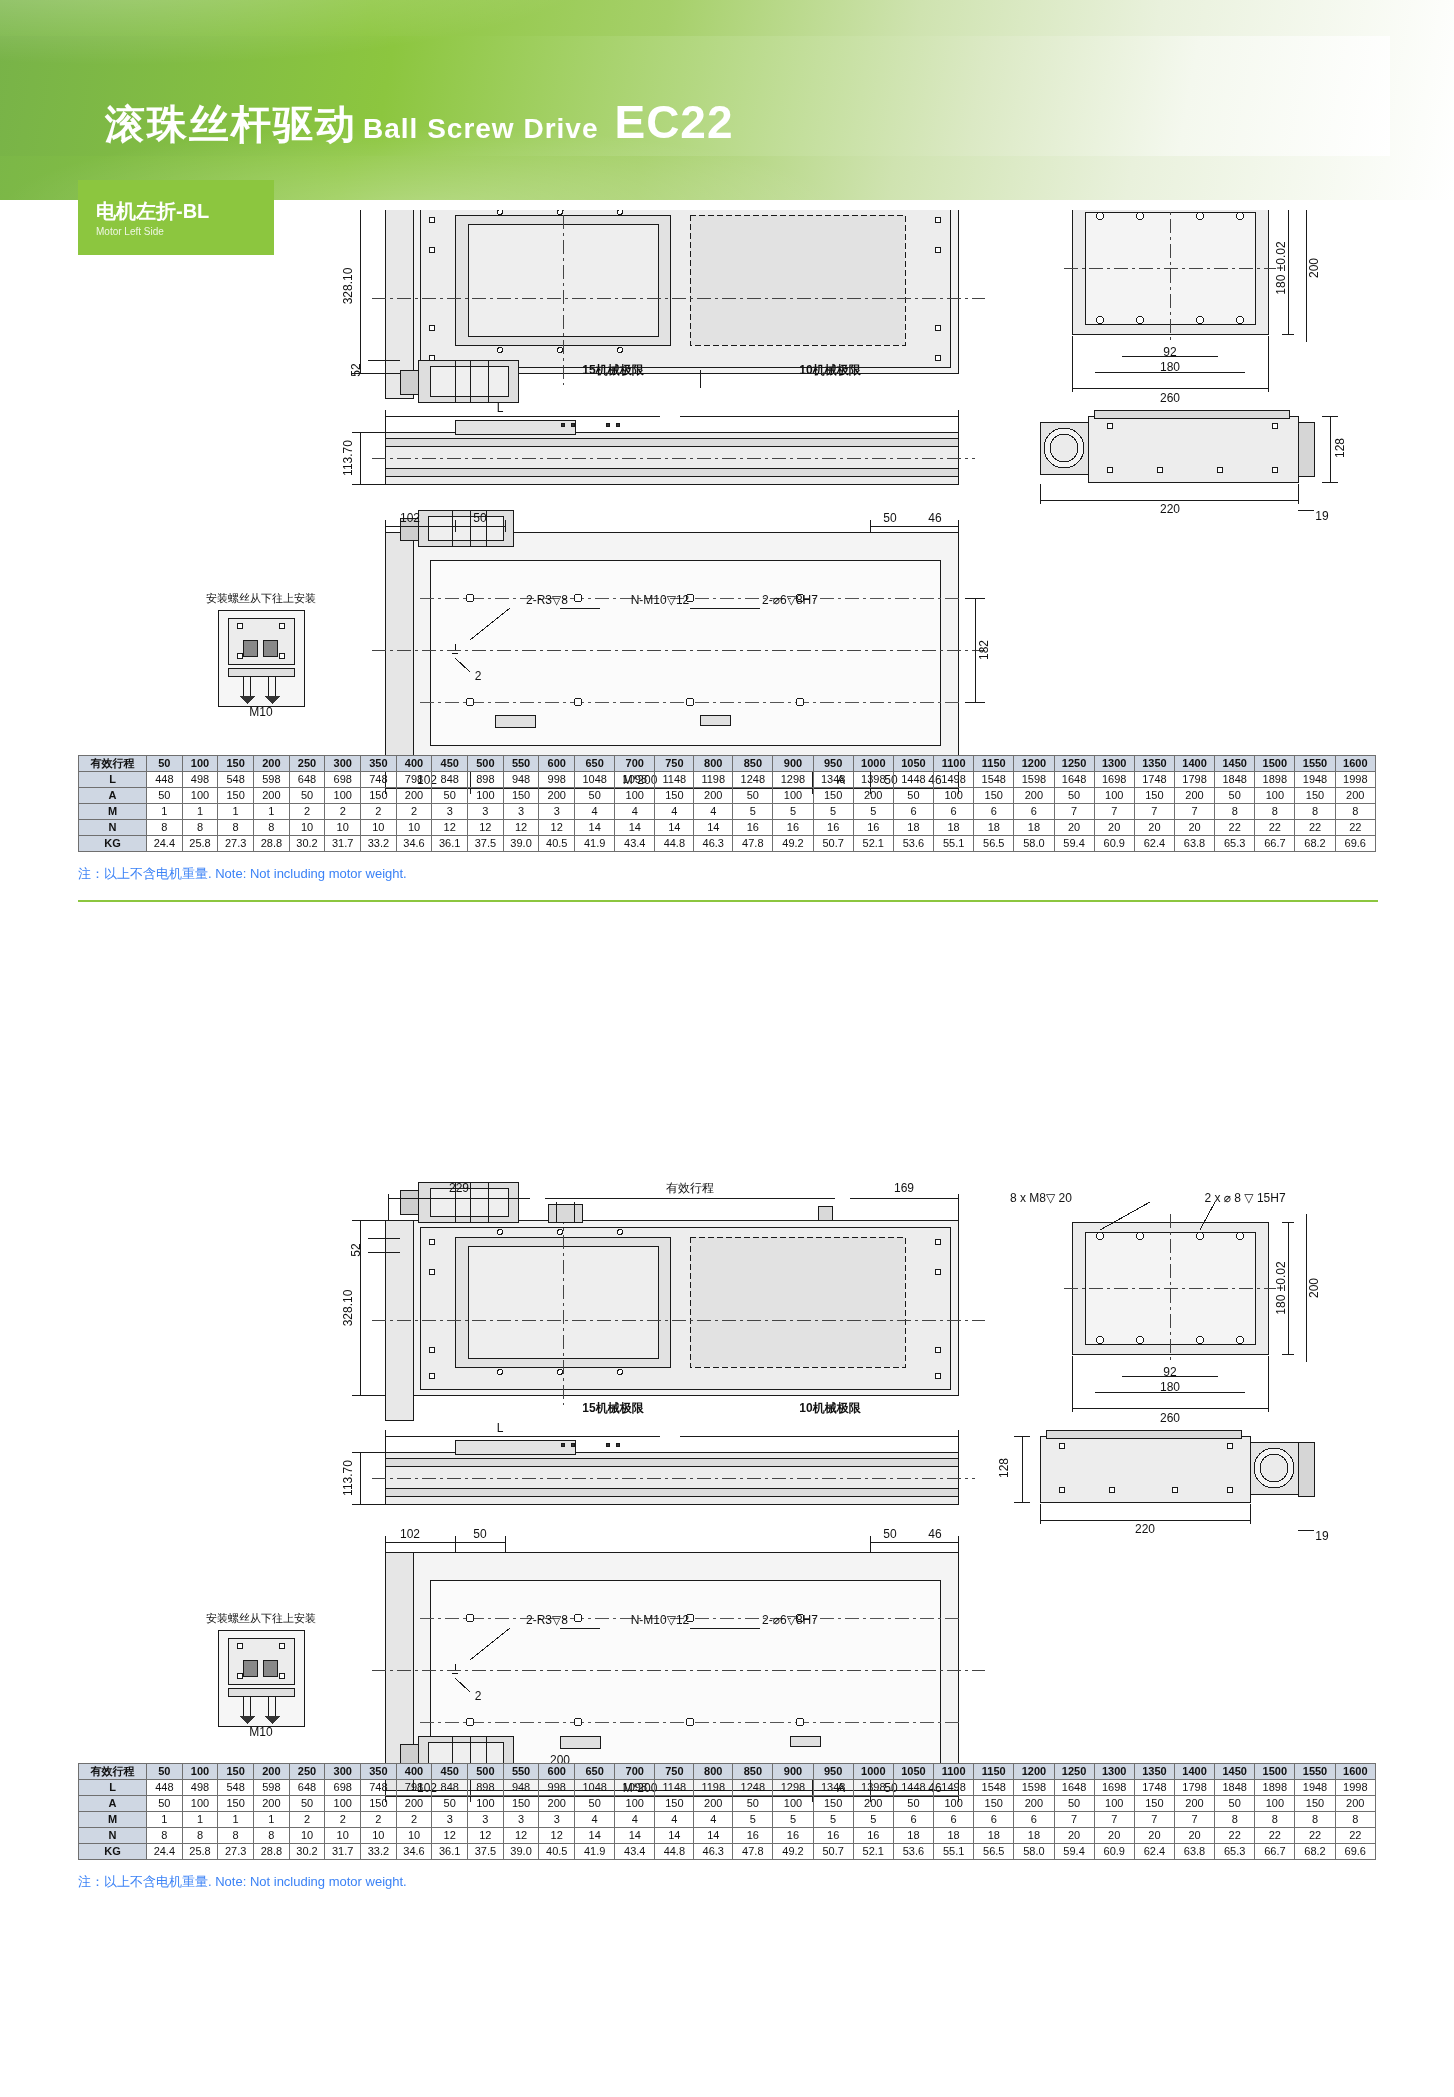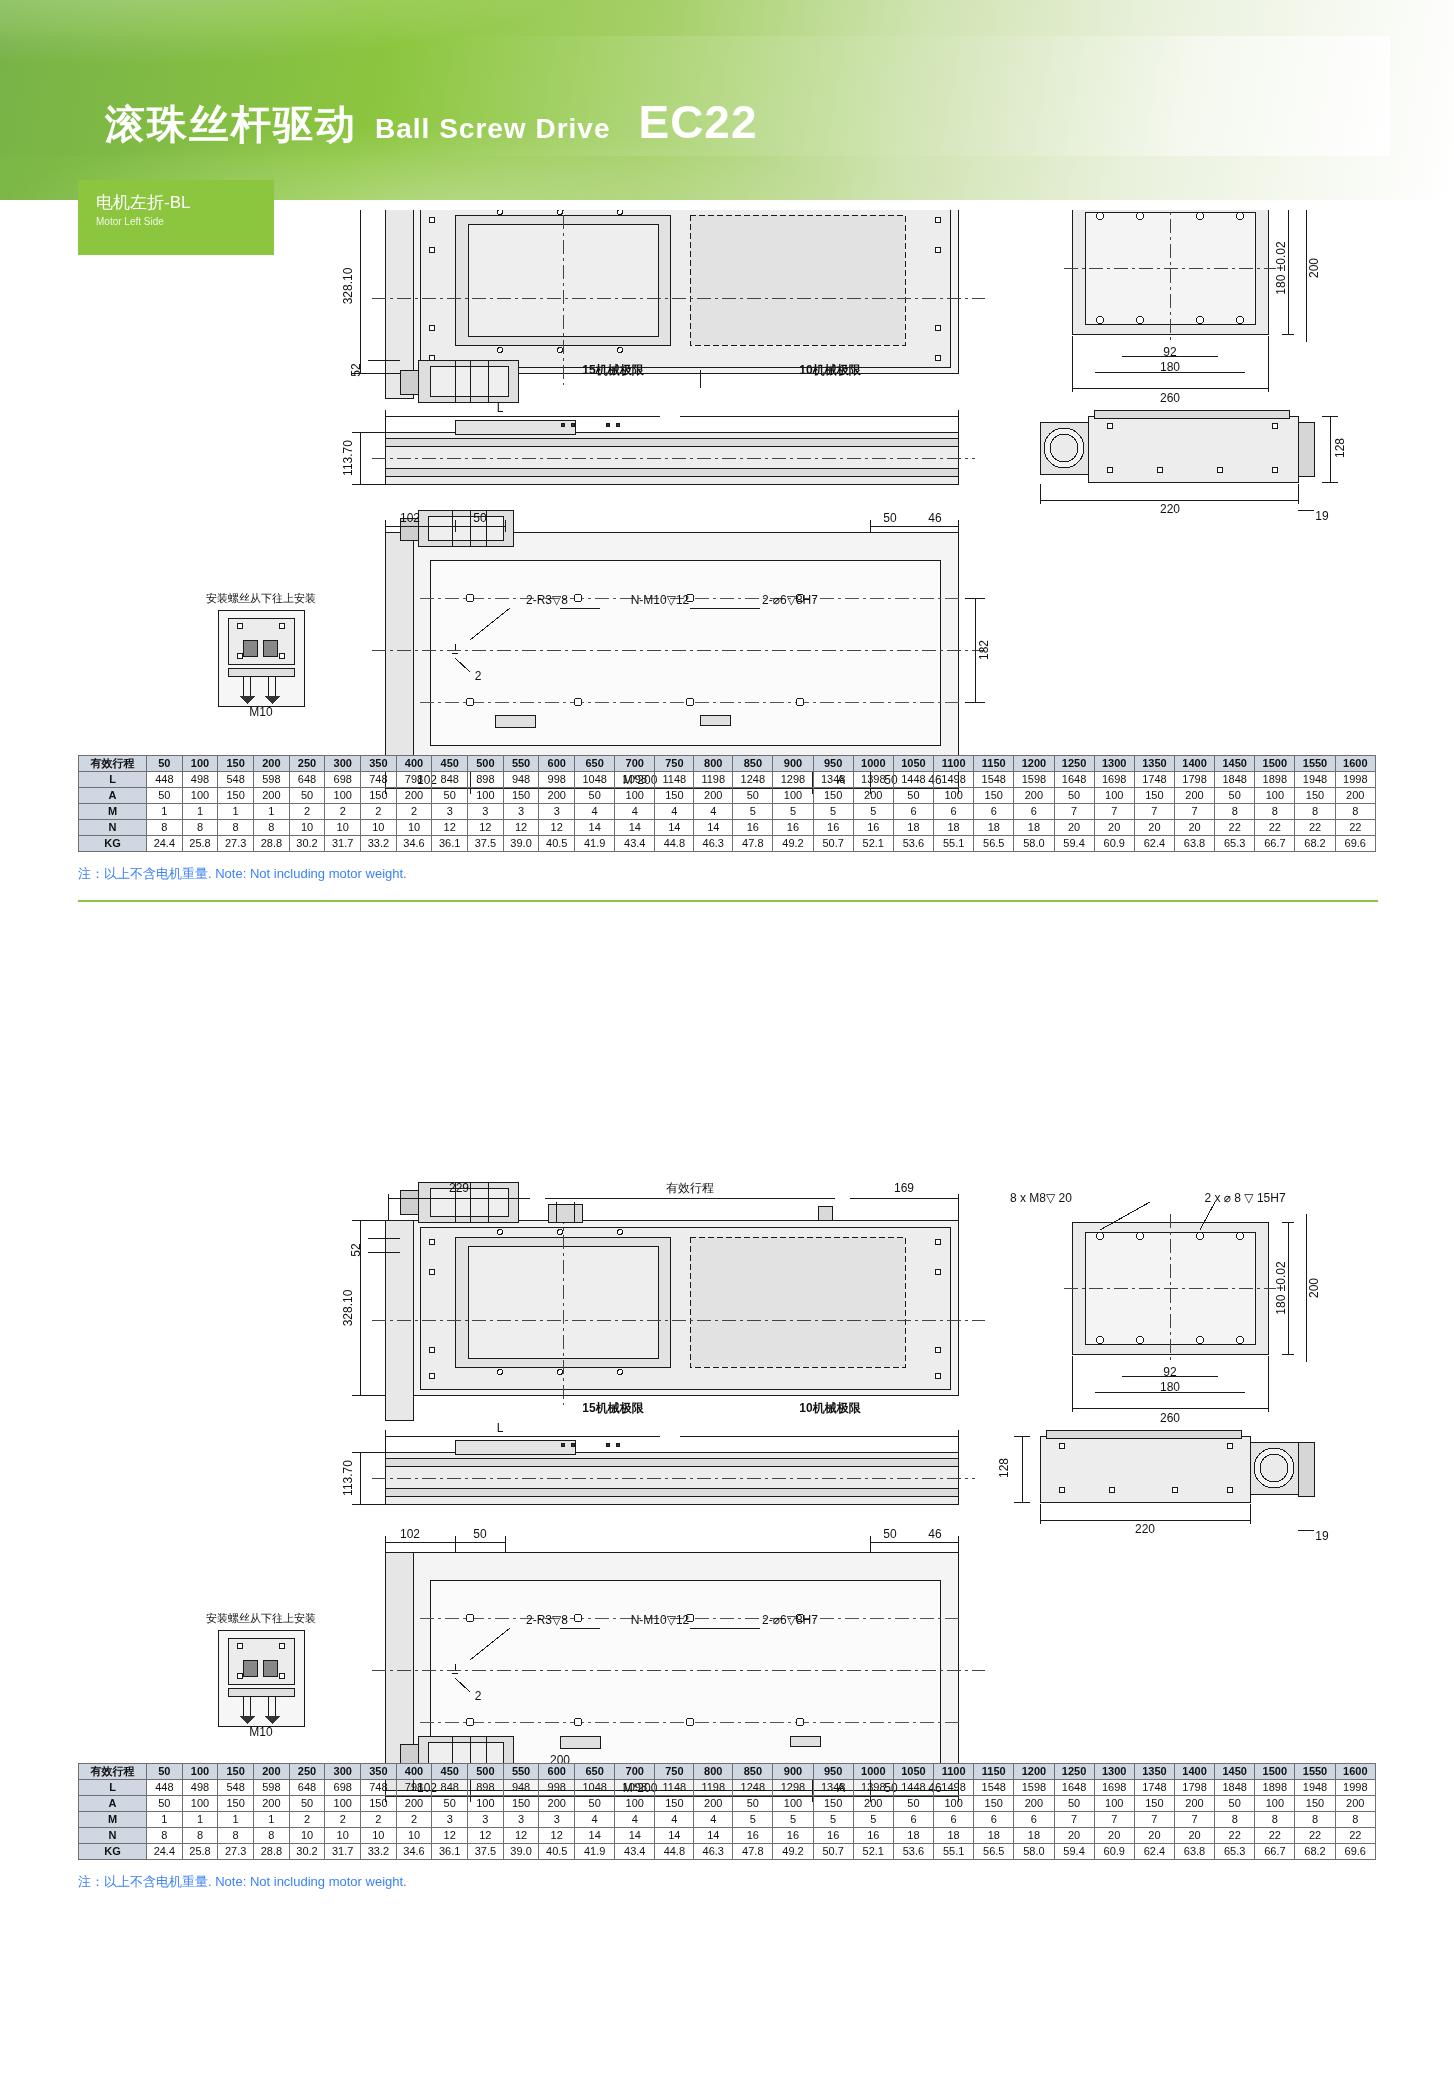--- a/index.html
+++ b/index.html
@@ -22,21 +22,21 @@
       radial-gradient(ellipse 700px 150px at 120px -40px, rgba(255,255,255,0.35), rgba(255,255,255,0) 70%),
       radial-gradient(ellipse 600px 120px at 420px 210px, rgba(255,255,255,0.3), rgba(255,255,255,0) 70%);
   }
   .banner-inner{
     position:absolute; left:0; top:36px; width:1390px; height:120px;
     background:linear-gradient(100deg,#78b348 0%,#8cc63f 28%,#b4d882 50%,#dbe9c4 70%,#f4f8ee 85%,#ffffff 100%);
     border-radius:0 0 0 0;
   }
   .banner-title{
     position:absolute; left:105px; top:95px; z-index:3;
-    display:flex; align-items:baseline; gap:18px;
+    display:flex; align-items:baseline; gap:6px;
     color:#ffffff; white-space:nowrap;
   }
   .t-cn{ font-size:40px; font-weight:bold; letter-spacing:2px; }
   .t-en{ font-size:28px; font-weight:bold; letter-spacing:1px; }
   .t-code{ font-size:46px; font-weight:bold; letter-spacing:1px; margin-left:10px; }
 
   
   .section { position:absolute; left:0; width:1454px; }
   #sec1 { top:210px; height:950px; }
   #sec2 { top:1180px; height:910px; }
@@ -45,21 +45,21 @@
     position:absolute; left:78px; width:1300px; height:2px; background:#8cc63f;
   }
 
   
   .label-box{
     position:absolute; width:196px; height:75px;
     background:#8cc63f; color:#fff;
     padding:12px 0 0 18px;
     line-height:1.35;
   }
-  .label-box .cn{ font-size:17px; font-weight:normal; display:block; }
+  .label-box .cn{ font-size:20px; font-weight:bold; display:block;margin-top:6px; }
   .label-box .en{ font-size:10px; color:#eef6e2; display:block; }
 
   
   .draw { position:absolute; left:0; top:0; width:1454px; height:100%; }
   .draw svg { display:block; }
 
   
   .spec-table{
     position:absolute; left:78px; width:1298px;
     border-collapse:collapse;

